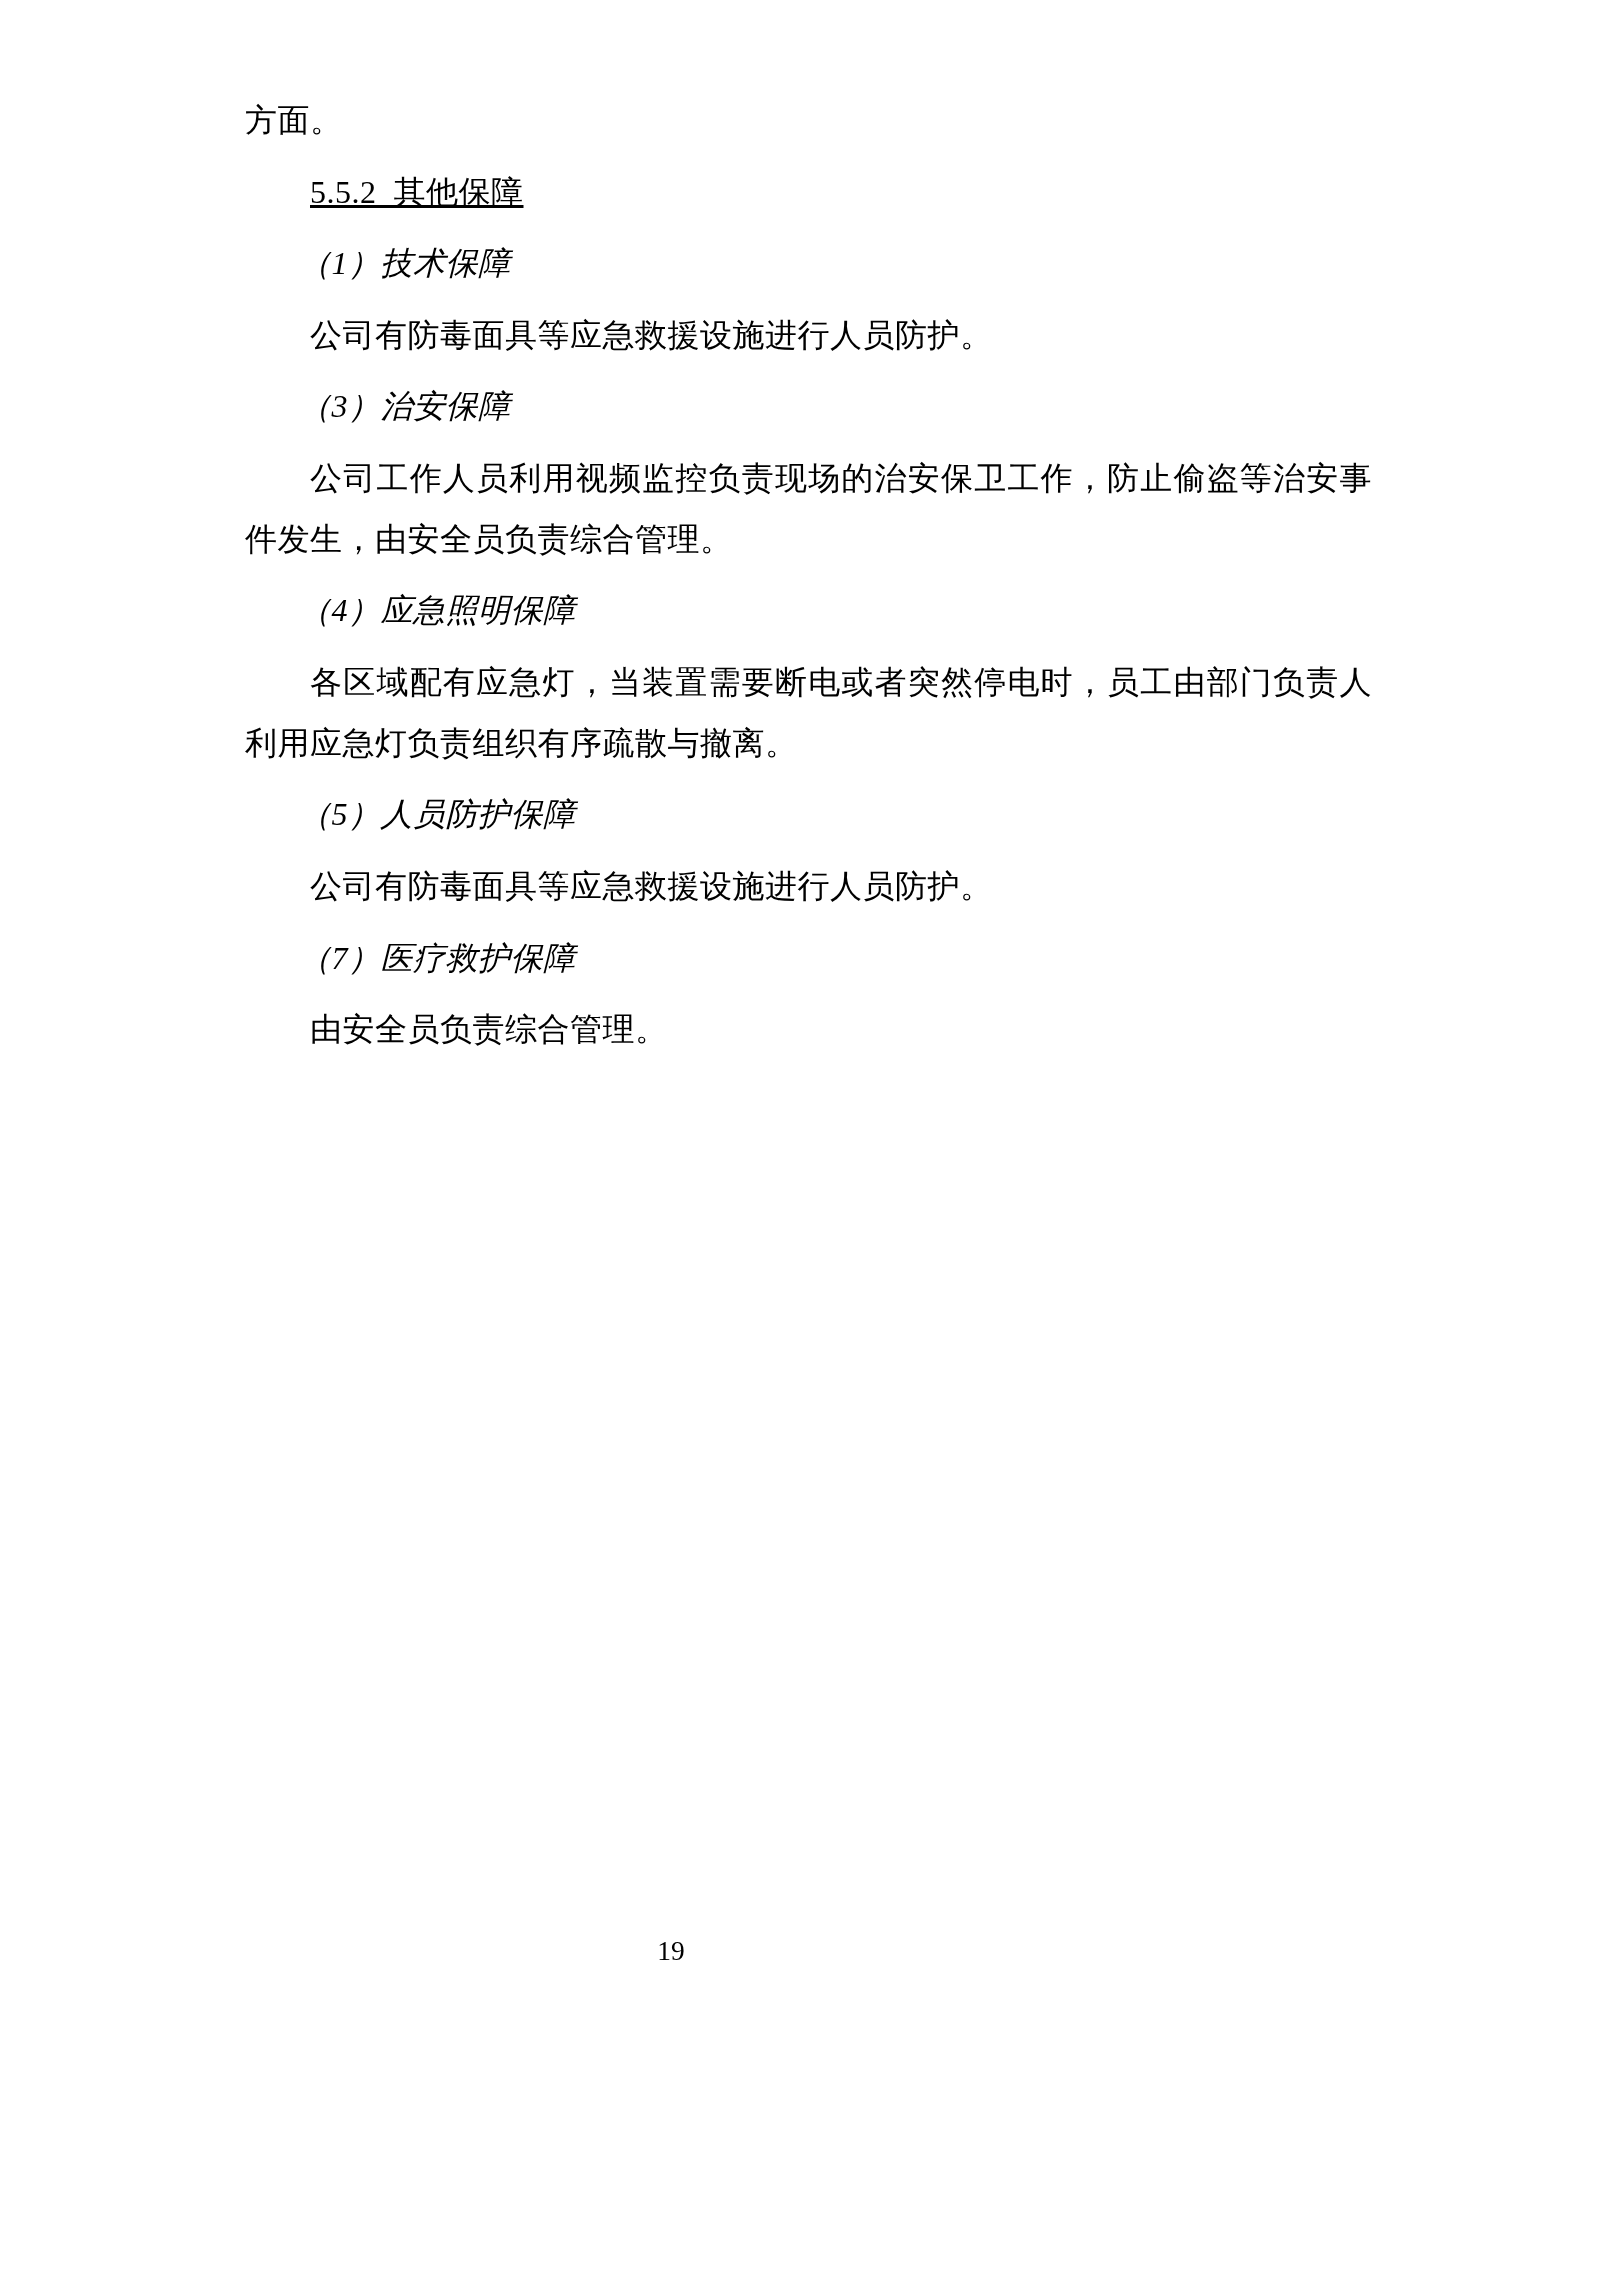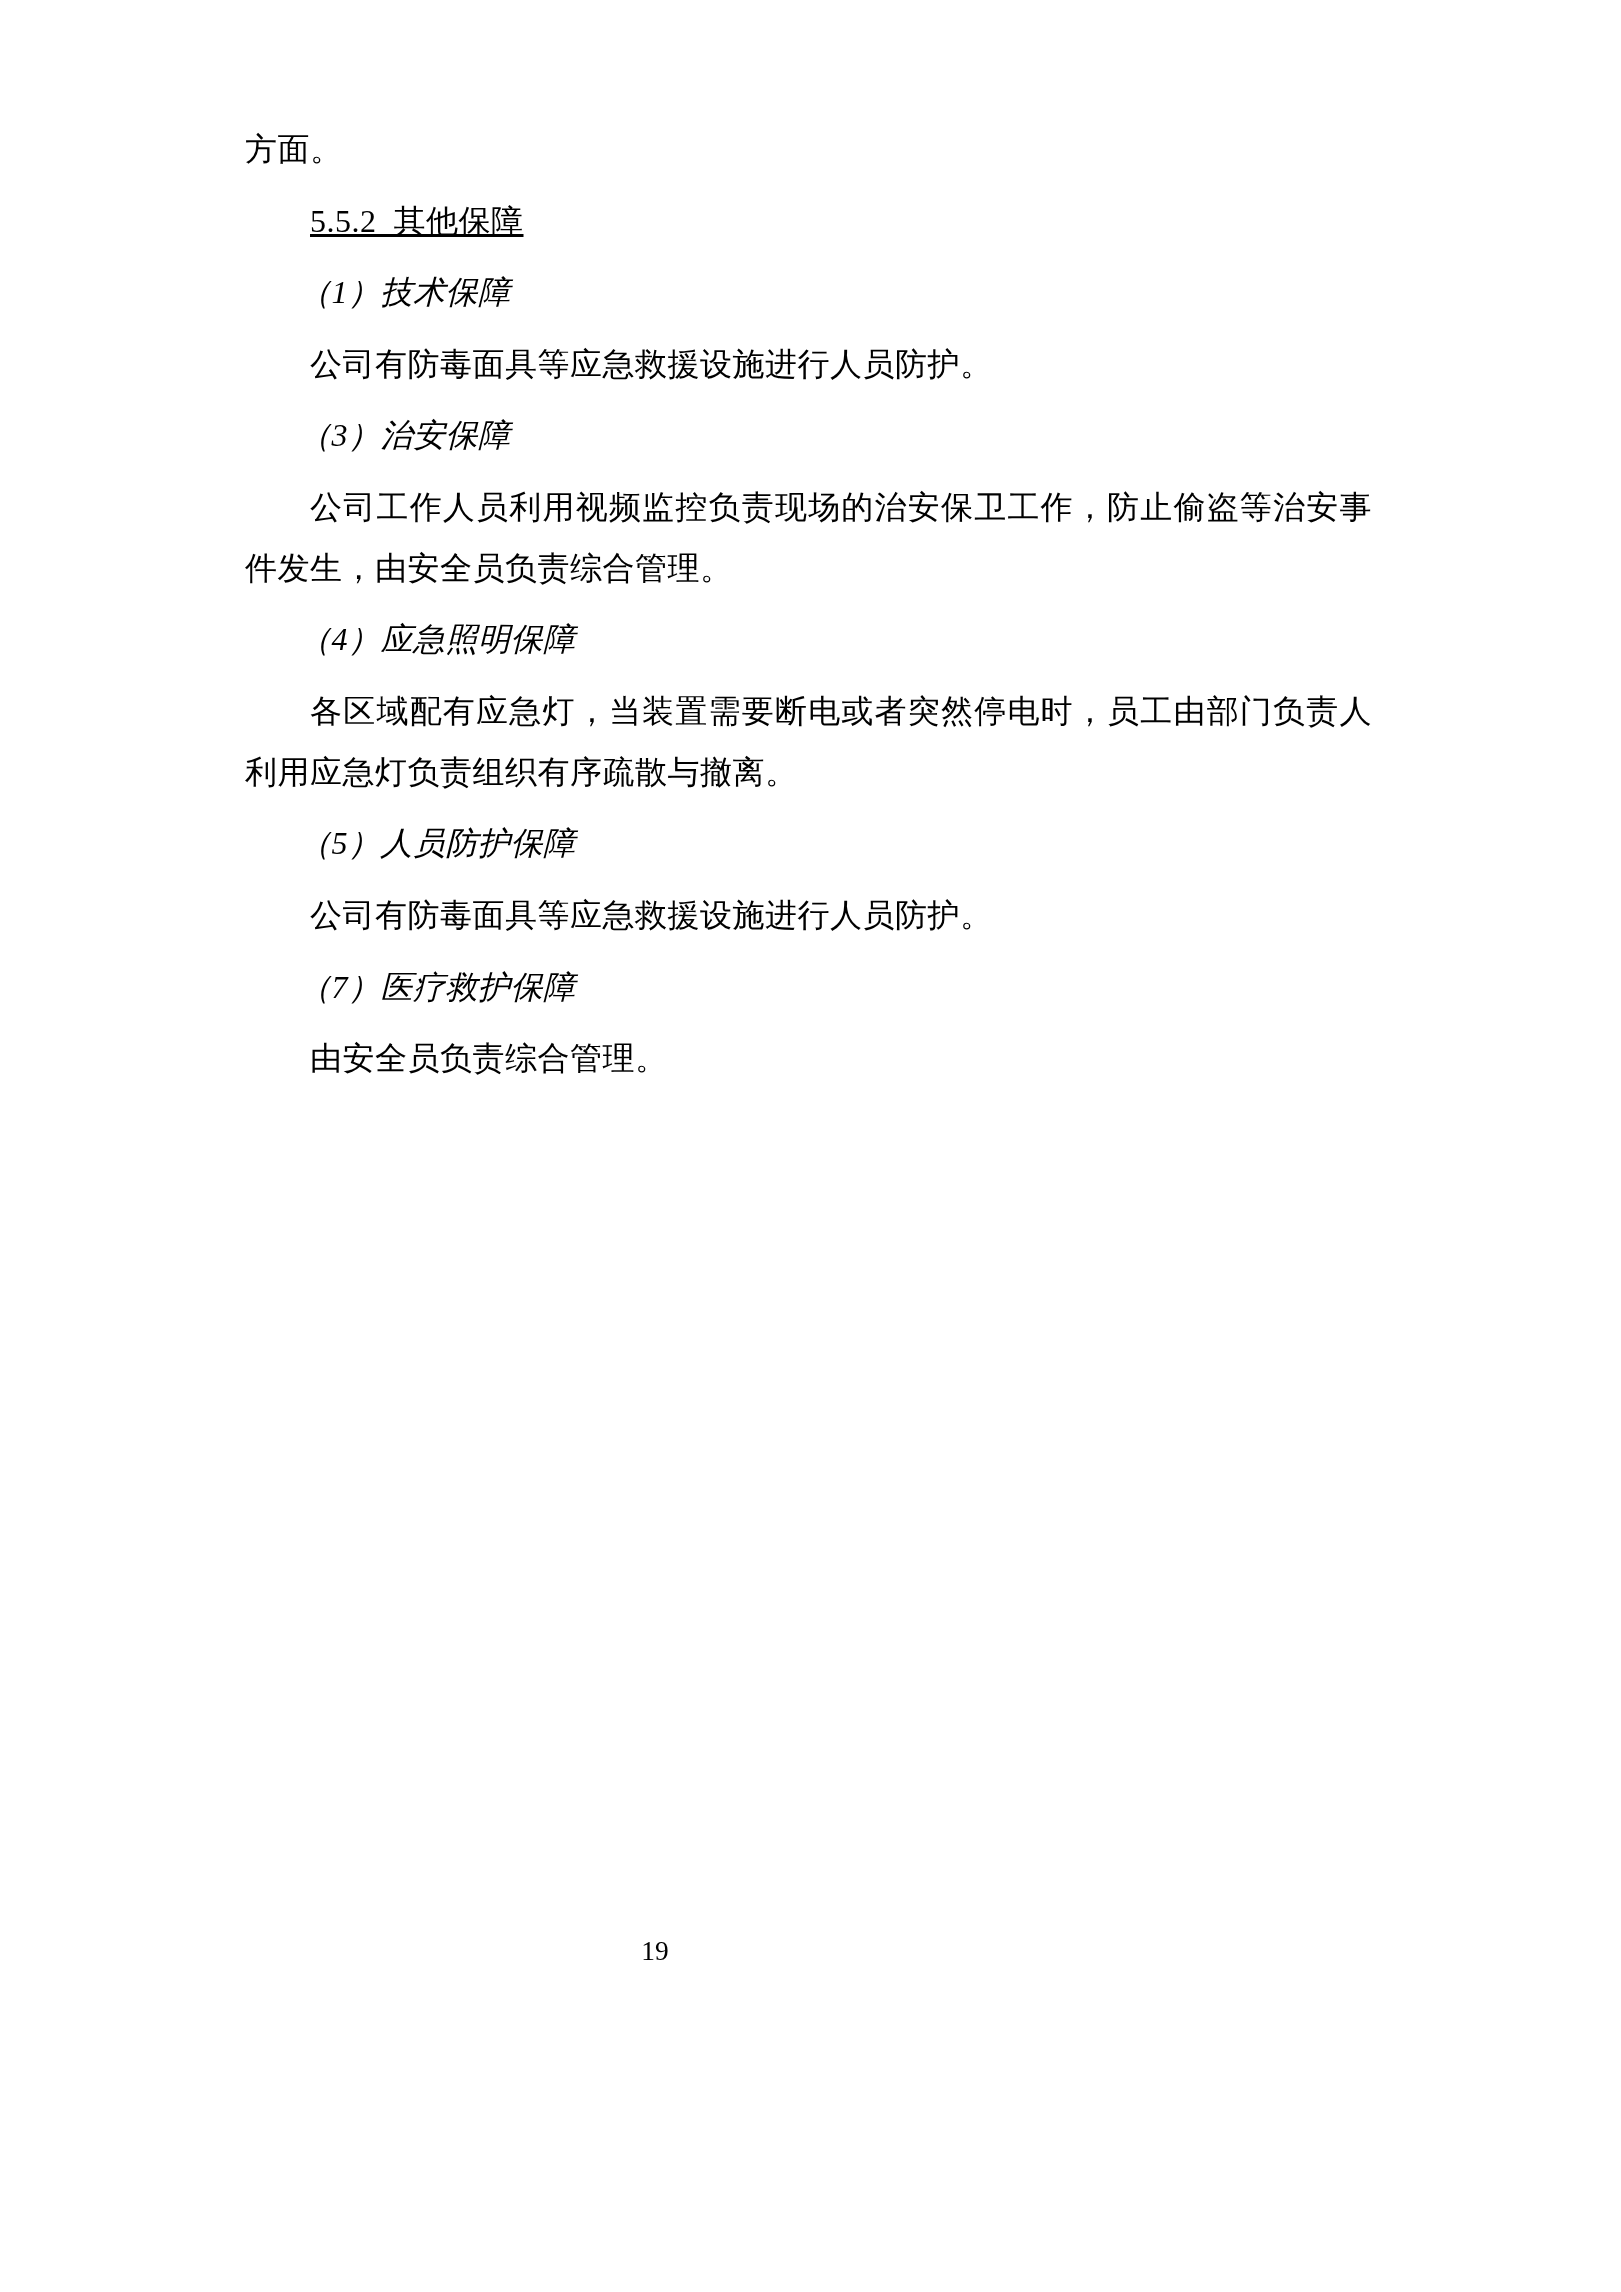--- a/index.html
+++ b/index.html
@@ -16,21 +16,21 @@
     position: relative;
     overflow: hidden;
   }
   .page {
     position: absolute;
     top: 0;
     left: 0;
     width: 1621px;
     height: 2293px;
     box-sizing: border-box;
-    padding: 119px 206px 0 245px;
+    padding: 90px 206px 0 245px;
   }
   .content {
     width: 1127px;
   }
   .para {
     font-size: 32px;
     line-height: 1.9;
     letter-spacing: 0.5px;
     margin: 0 0 10.8px 0;
     text-align: justify;
@@ -52,20 +52,21 @@
     font-style: italic;
   }
   .footer {
     position: absolute;
     left: 0;
     top: 1936px;
     width: 1310px;
     text-align: center;
     font-size: 27.4px;
     font-family: "Liberation Serif", "DejaVu Serif", serif;
+    padding-left: 16px;
   }
 </style>
 </head>
 <body>
 
 <div class="page">
   <div class="content">
 
     <p class="para indent-1">方面。</p>
 

